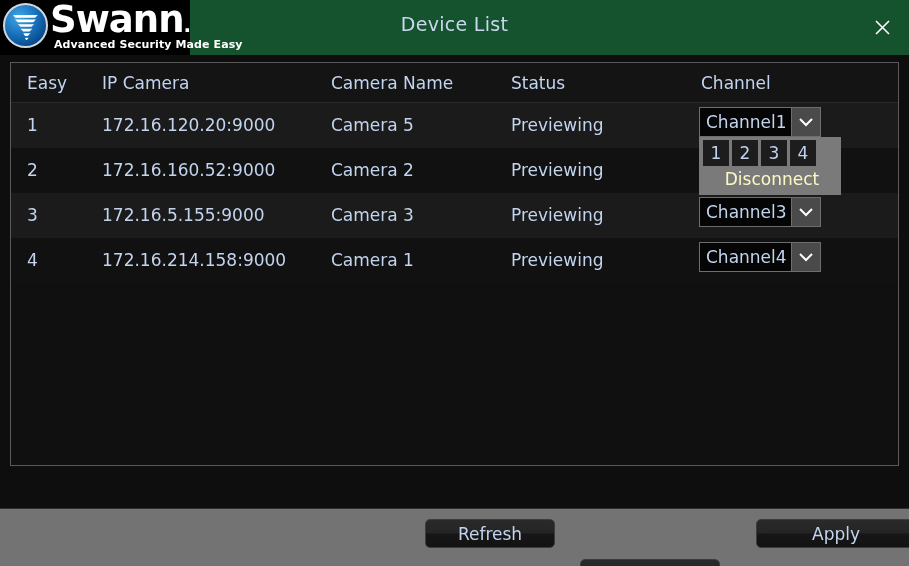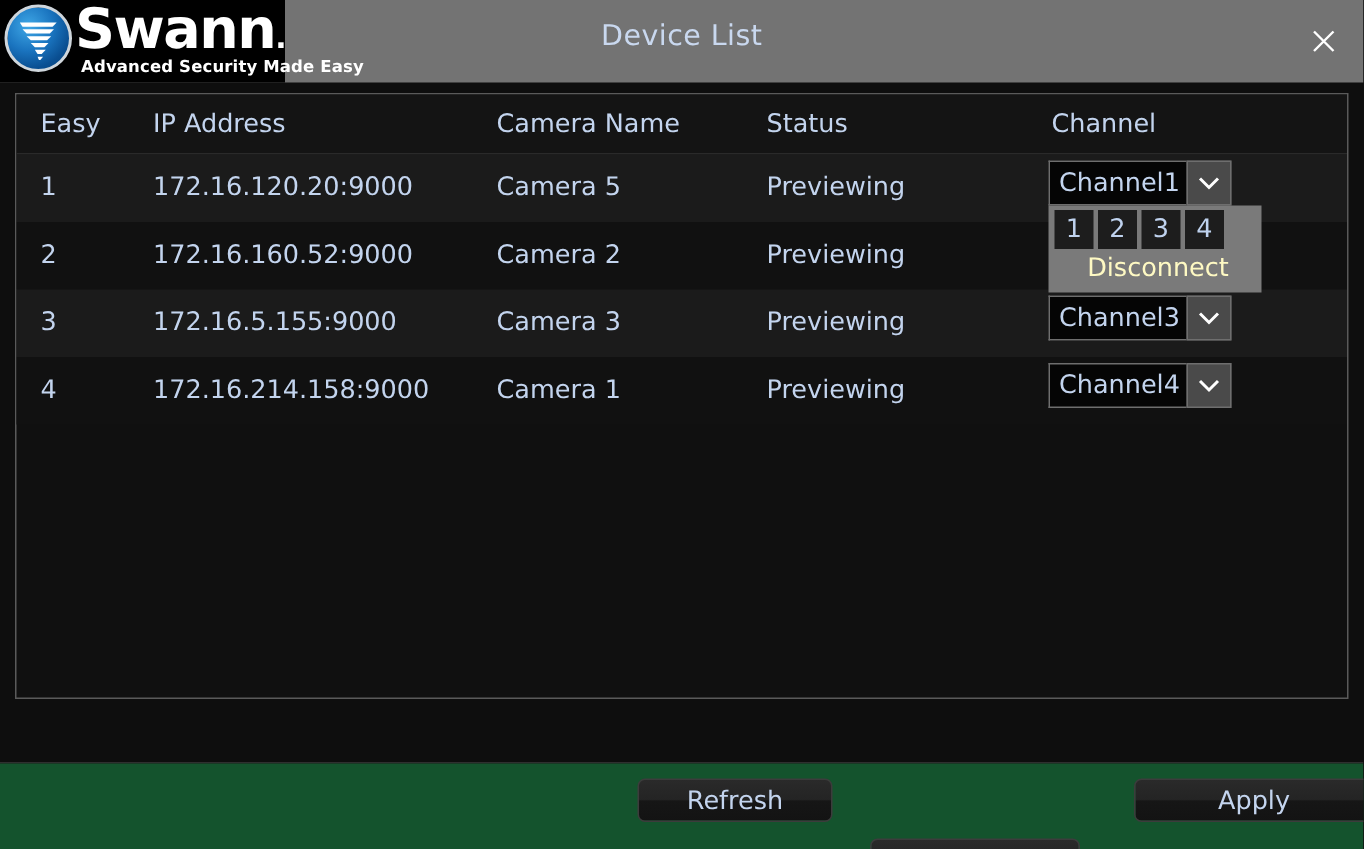--- a/index.html
+++ b/index.html
@@ -14,21 +14,21 @@
     font-family: "DejaVu Sans", "Liberation Sans", sans-serif;
     color: #c8d8ee;
     position: relative;
   }
 
   
   .titlebar {
     position: absolute;
     left: 0; top: 0;
     width: 909px; height: 55px;
-    background: #737373;
+    background: #14532d;
   }
   .logo-wrap {
     position: absolute;
     left: 0; top: 0;
     width: 190px; height: 55px;
     background: #000;
   }
   .logo-badge {
     position: absolute;
     left: 3px; top: 3px;
@@ -191,21 +191,21 @@
   .footer-divider {
     position: absolute;
     left: 0; top: 508px;
     width: 909px; height: 1px;
     background: #2f2f2f;
   }
   .footer {
     position: absolute;
     left: 0; top: 509px;
     width: 909px; height: 57px;
-    background: #14532d;
+    background: #737373;
   }
   .btn {
     position: absolute;
     top: 10px;
     height: 29px;
     border-radius: 5px;
     border: 1px solid #3c3c3c;
     box-sizing: border-box;
     background: linear-gradient(to bottom, #2a2a2a 0%, #242424 48%, #161616 52%, #131313 100%);
     color: #c3d4ee;
@@ -248,21 +248,21 @@
     <svg width="17" height="17" viewBox="0 0 17 17">
       <path d="M2 2 L15 15 M15 2 L2 15" stroke="#ffffff" stroke-width="1.6" fill="none"></path>
     </svg>
   </div>
 </div>
 
 <div class="panel">
 
   <div class="thead">
     <div class="th col-index">Easy</div>
-    <div class="th col-ip">IP Address</div>
+    <div class="th col-ip">IP Camera</div>
     <div class="th col-name">Camera Name</div>
     <div class="th col-status">Status</div>
     <div class="th col-channel">Channel</div>
   </div>
 
   <div class="row odd">
     <div class="td col-index">1</div>
     <div class="td col-ip">172.16.120.20:9000</div>
     <div class="td col-name">Camera 5</div>
     <div class="td col-status">Previewing</div>

